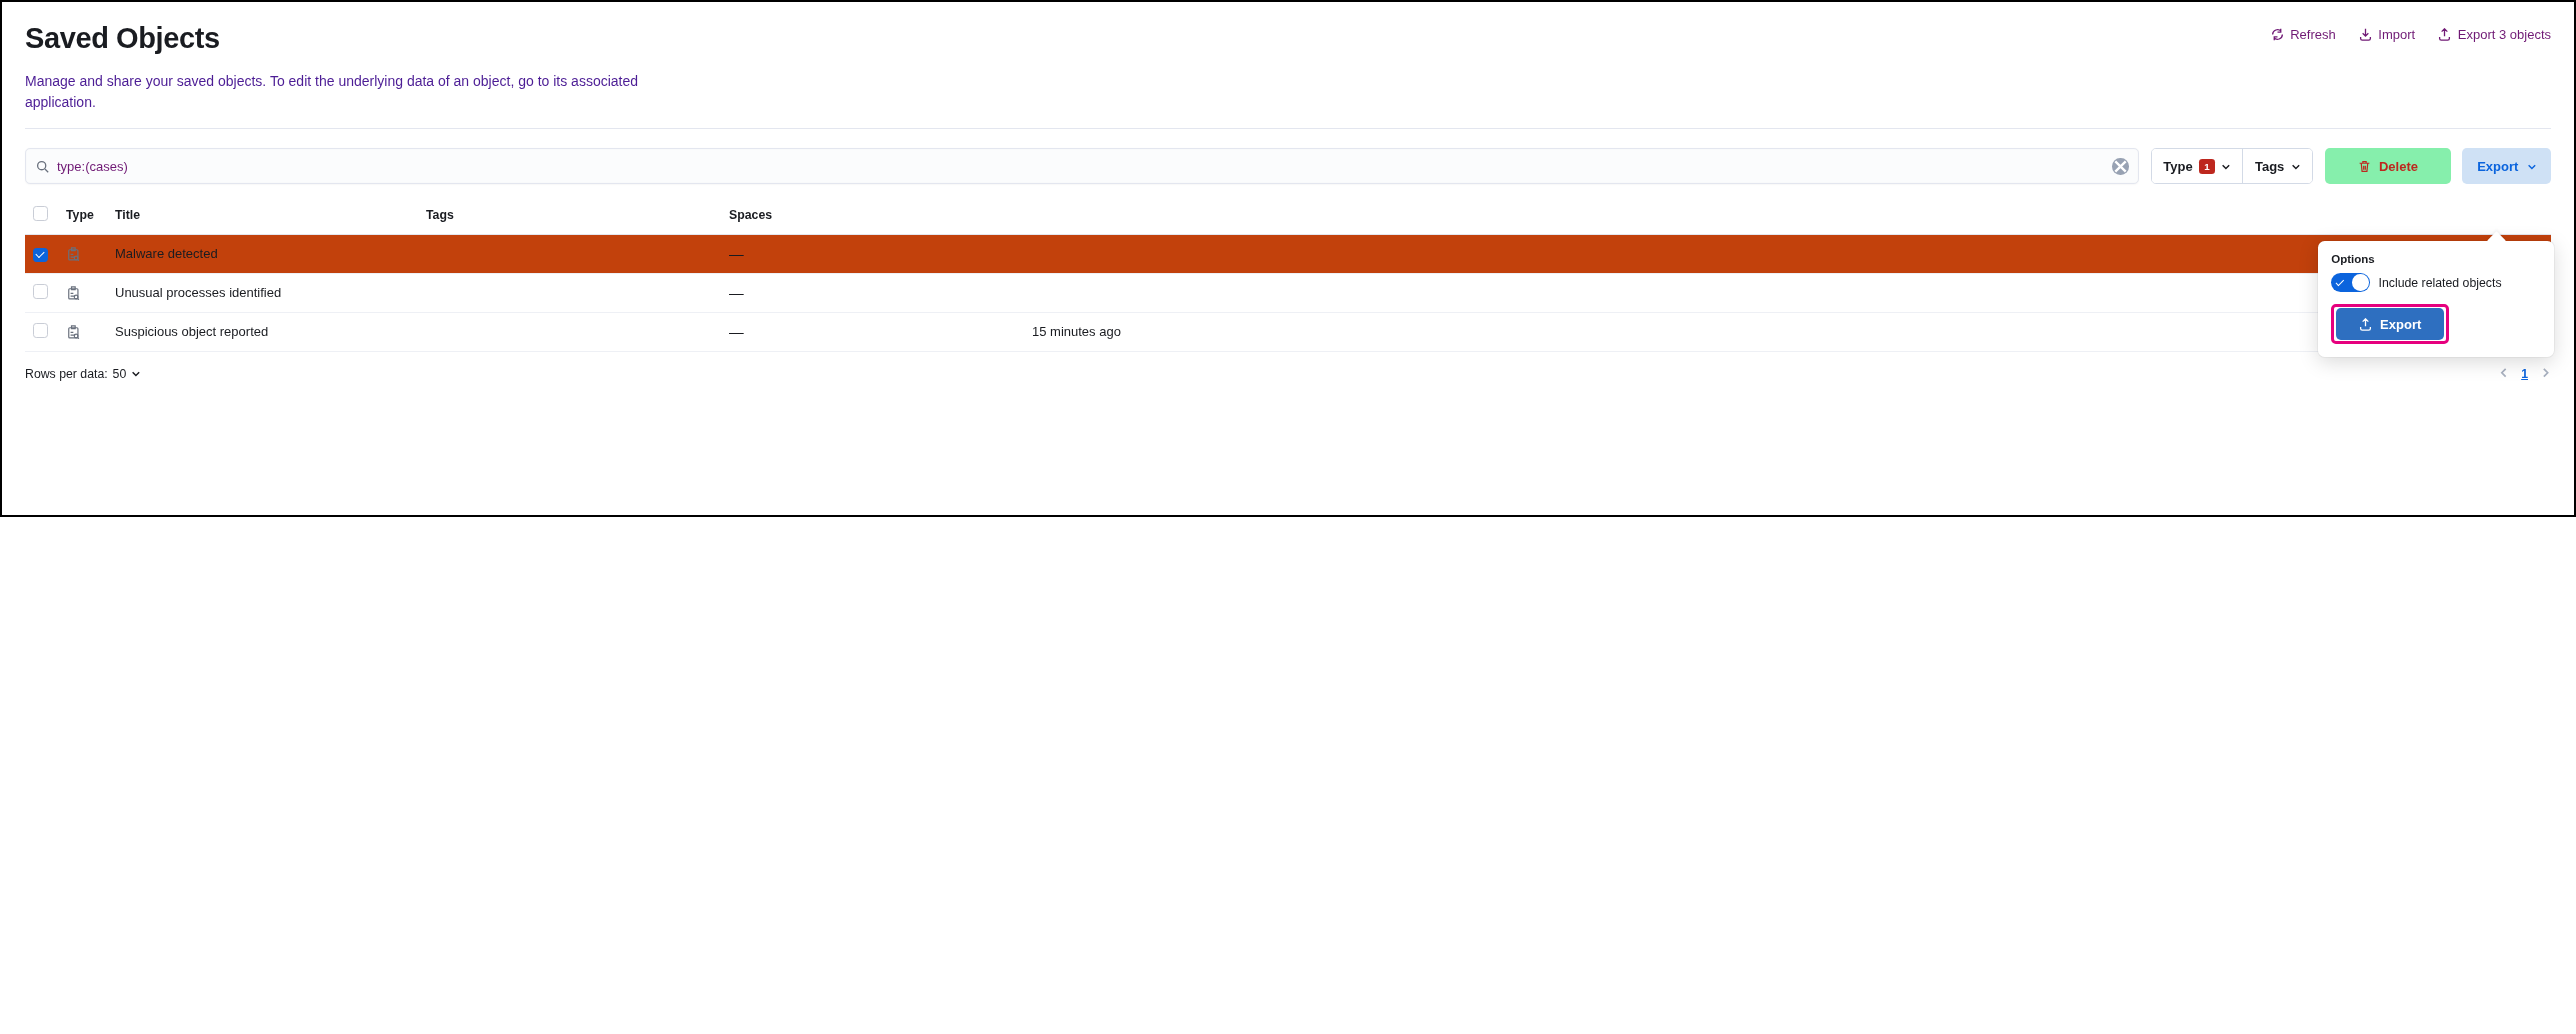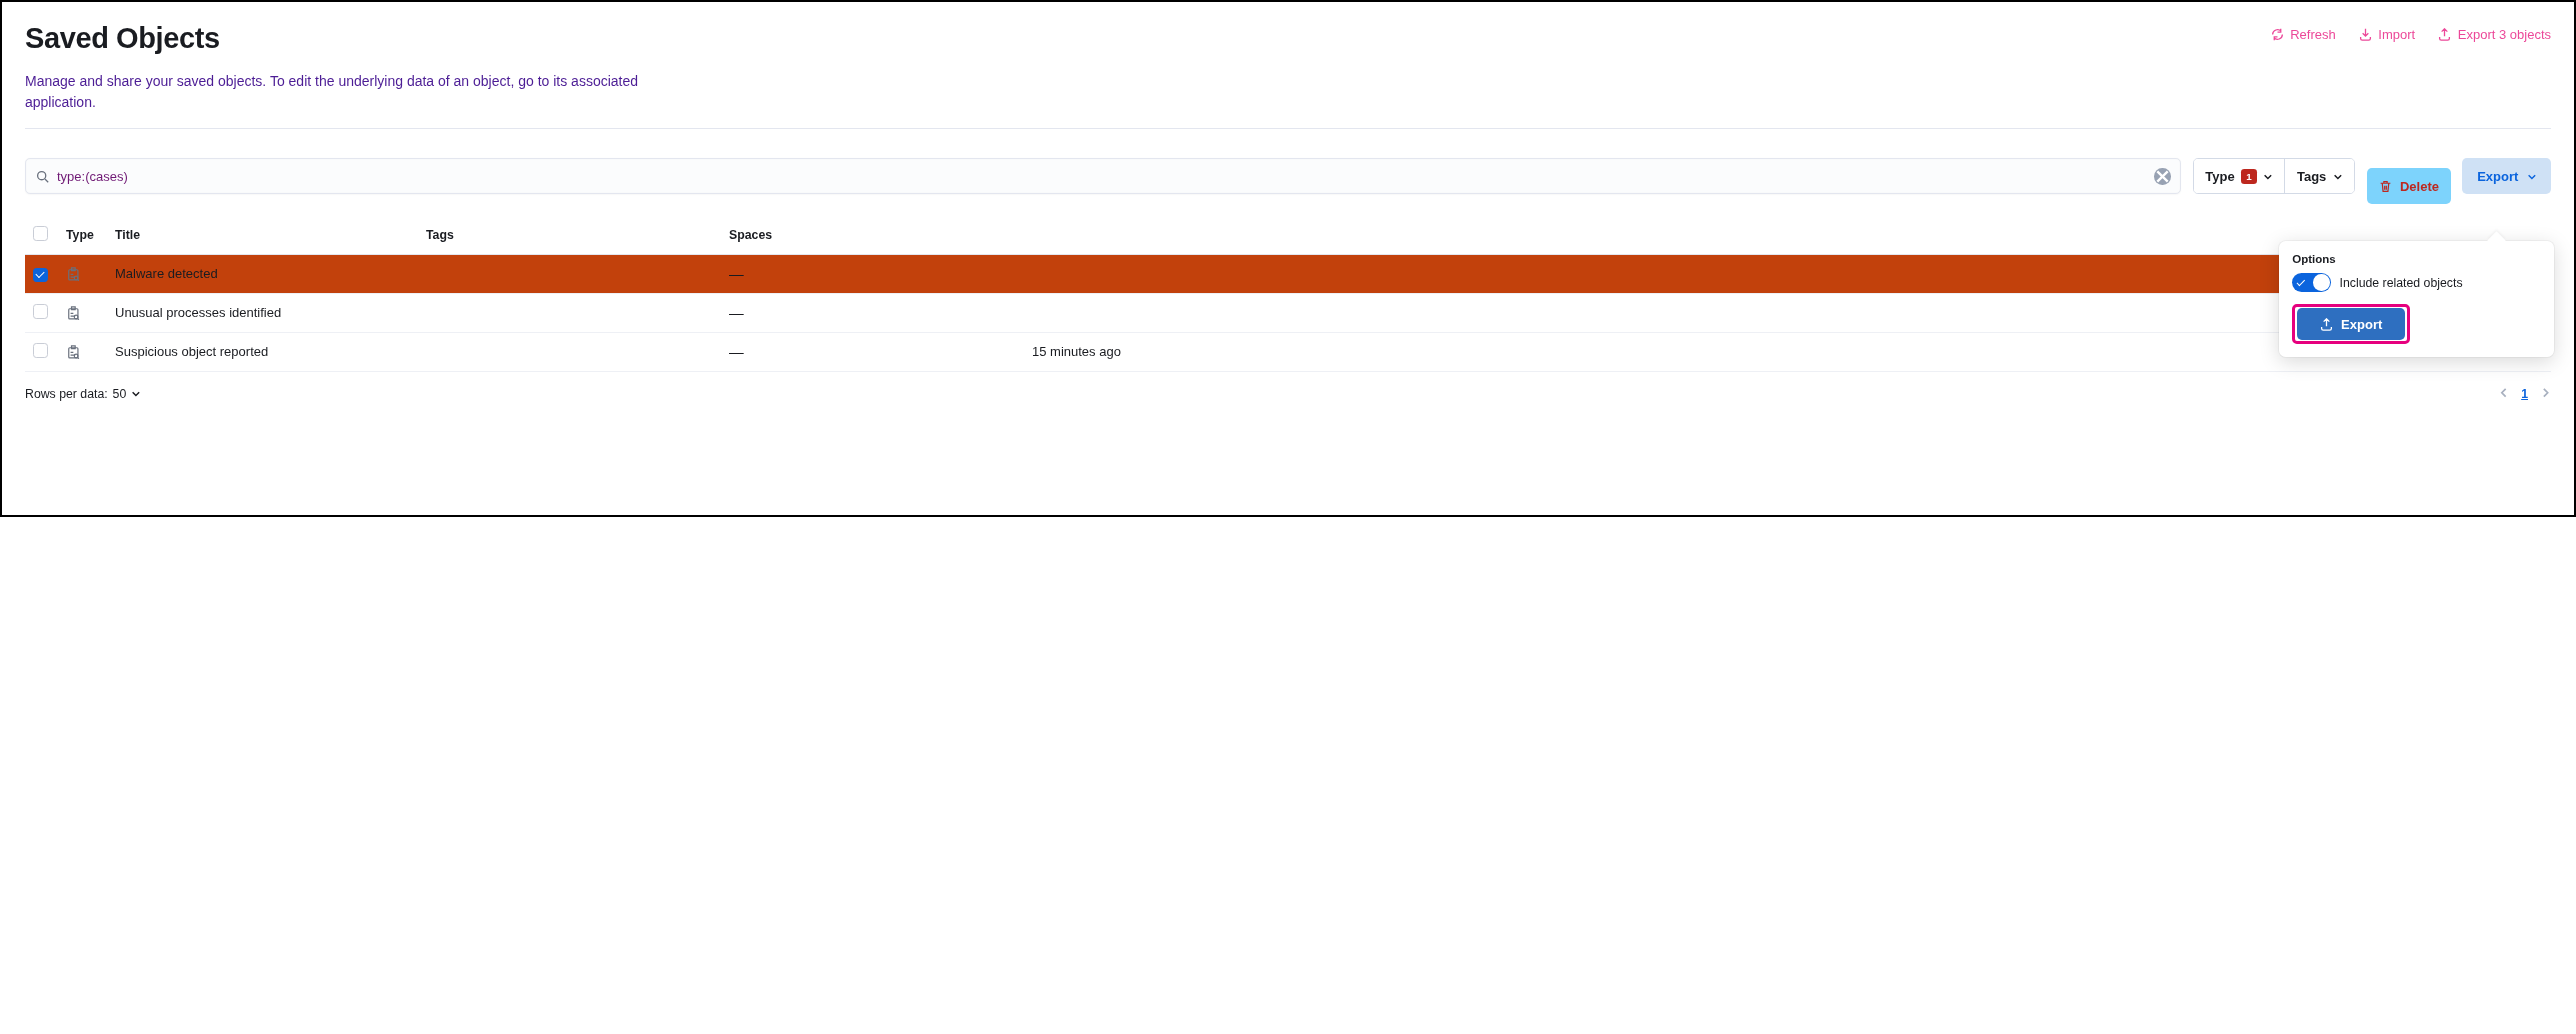--- a/index.html
+++ b/index.html
@@ -30,21 +30,21 @@
   .header-actions {
     display: flex;
     gap: 23px;
     align-items: center;
     padding-top: 4.9px;
   }
   .link-btn {
     display: inline-flex;
     align-items: center;
     gap: 6.6px;
-    color: #ec4899;
+    color: #701a75;
     font-size: 13px;
     font-weight: 500;
     cursor: pointer;
     background: none;
     border: none;
     padding: 0;
   }
   .link-btn svg { width: 13px; height: 13px; }
   .subtitle {
     font-size: 14px;
@@ -124,32 +124,31 @@
     border-radius: 3.3px;
     padding: 0.8px 4.9px;
     font-size: 9.8px;
     font-weight: 600;
     min-width: 14.7px;
     text-align: center;
     line-height: 13px;
   }
   .delete-btn {
     height: 36px;
-    padding: 0 12px;
-    border: none;
-    border-radius: 4.9px;
-    background: #7dd3fc;
+    padding: 0 33px;
+    border: none;
+    border-radius: 4.9px;
+    background: #86efac;
     color: #bd271e;
     font-size: 13px;
     font-weight: 600;
     display: inline-flex;
     align-items: center;
     gap: 8.2px;
     cursor: pointer;
-    margin-top: 20px;
   }
   .delete-btn svg { width: 13px; height: 13px; }
   .export-dd-btn {
     height: 36px;
     padding: 0 14.7px;
     border: none;
     border-radius: 4.9px;
     background: #cfe1f5;
     color: #0b64dd;
     font-size: 13px;
@@ -223,21 +222,21 @@
   .rpp { display: inline-flex; align-items: center; gap: 4.9px; cursor: pointer; font-weight: 500; }
   .pager { display: flex; align-items: center; gap: 11.5px; }
   .pager .pg-arrow { color: #a8b0bf; cursor: pointer; }
   .pager .pg-num { color: #0b64dd; font-weight: 700; text-decoration: underline; cursor: pointer; }
 
   
   .popover {
     position: absolute;
     top: 239px;
     right: 19.7px;
-    width: 275px;
+    width: 236px;
     background: #fff;
     border-radius: 6.6px;
     box-shadow: 0 4.9px 19.7px rgba(0,0,0,0.15), 0 0 0 0.8px rgba(0,0,0,0.05);
     padding: 11.5px 13px 13px 13px;
     z-index: 10;
   }
   .popover::before {
     content: "";
     position: absolute;
     top: -6.6px;

